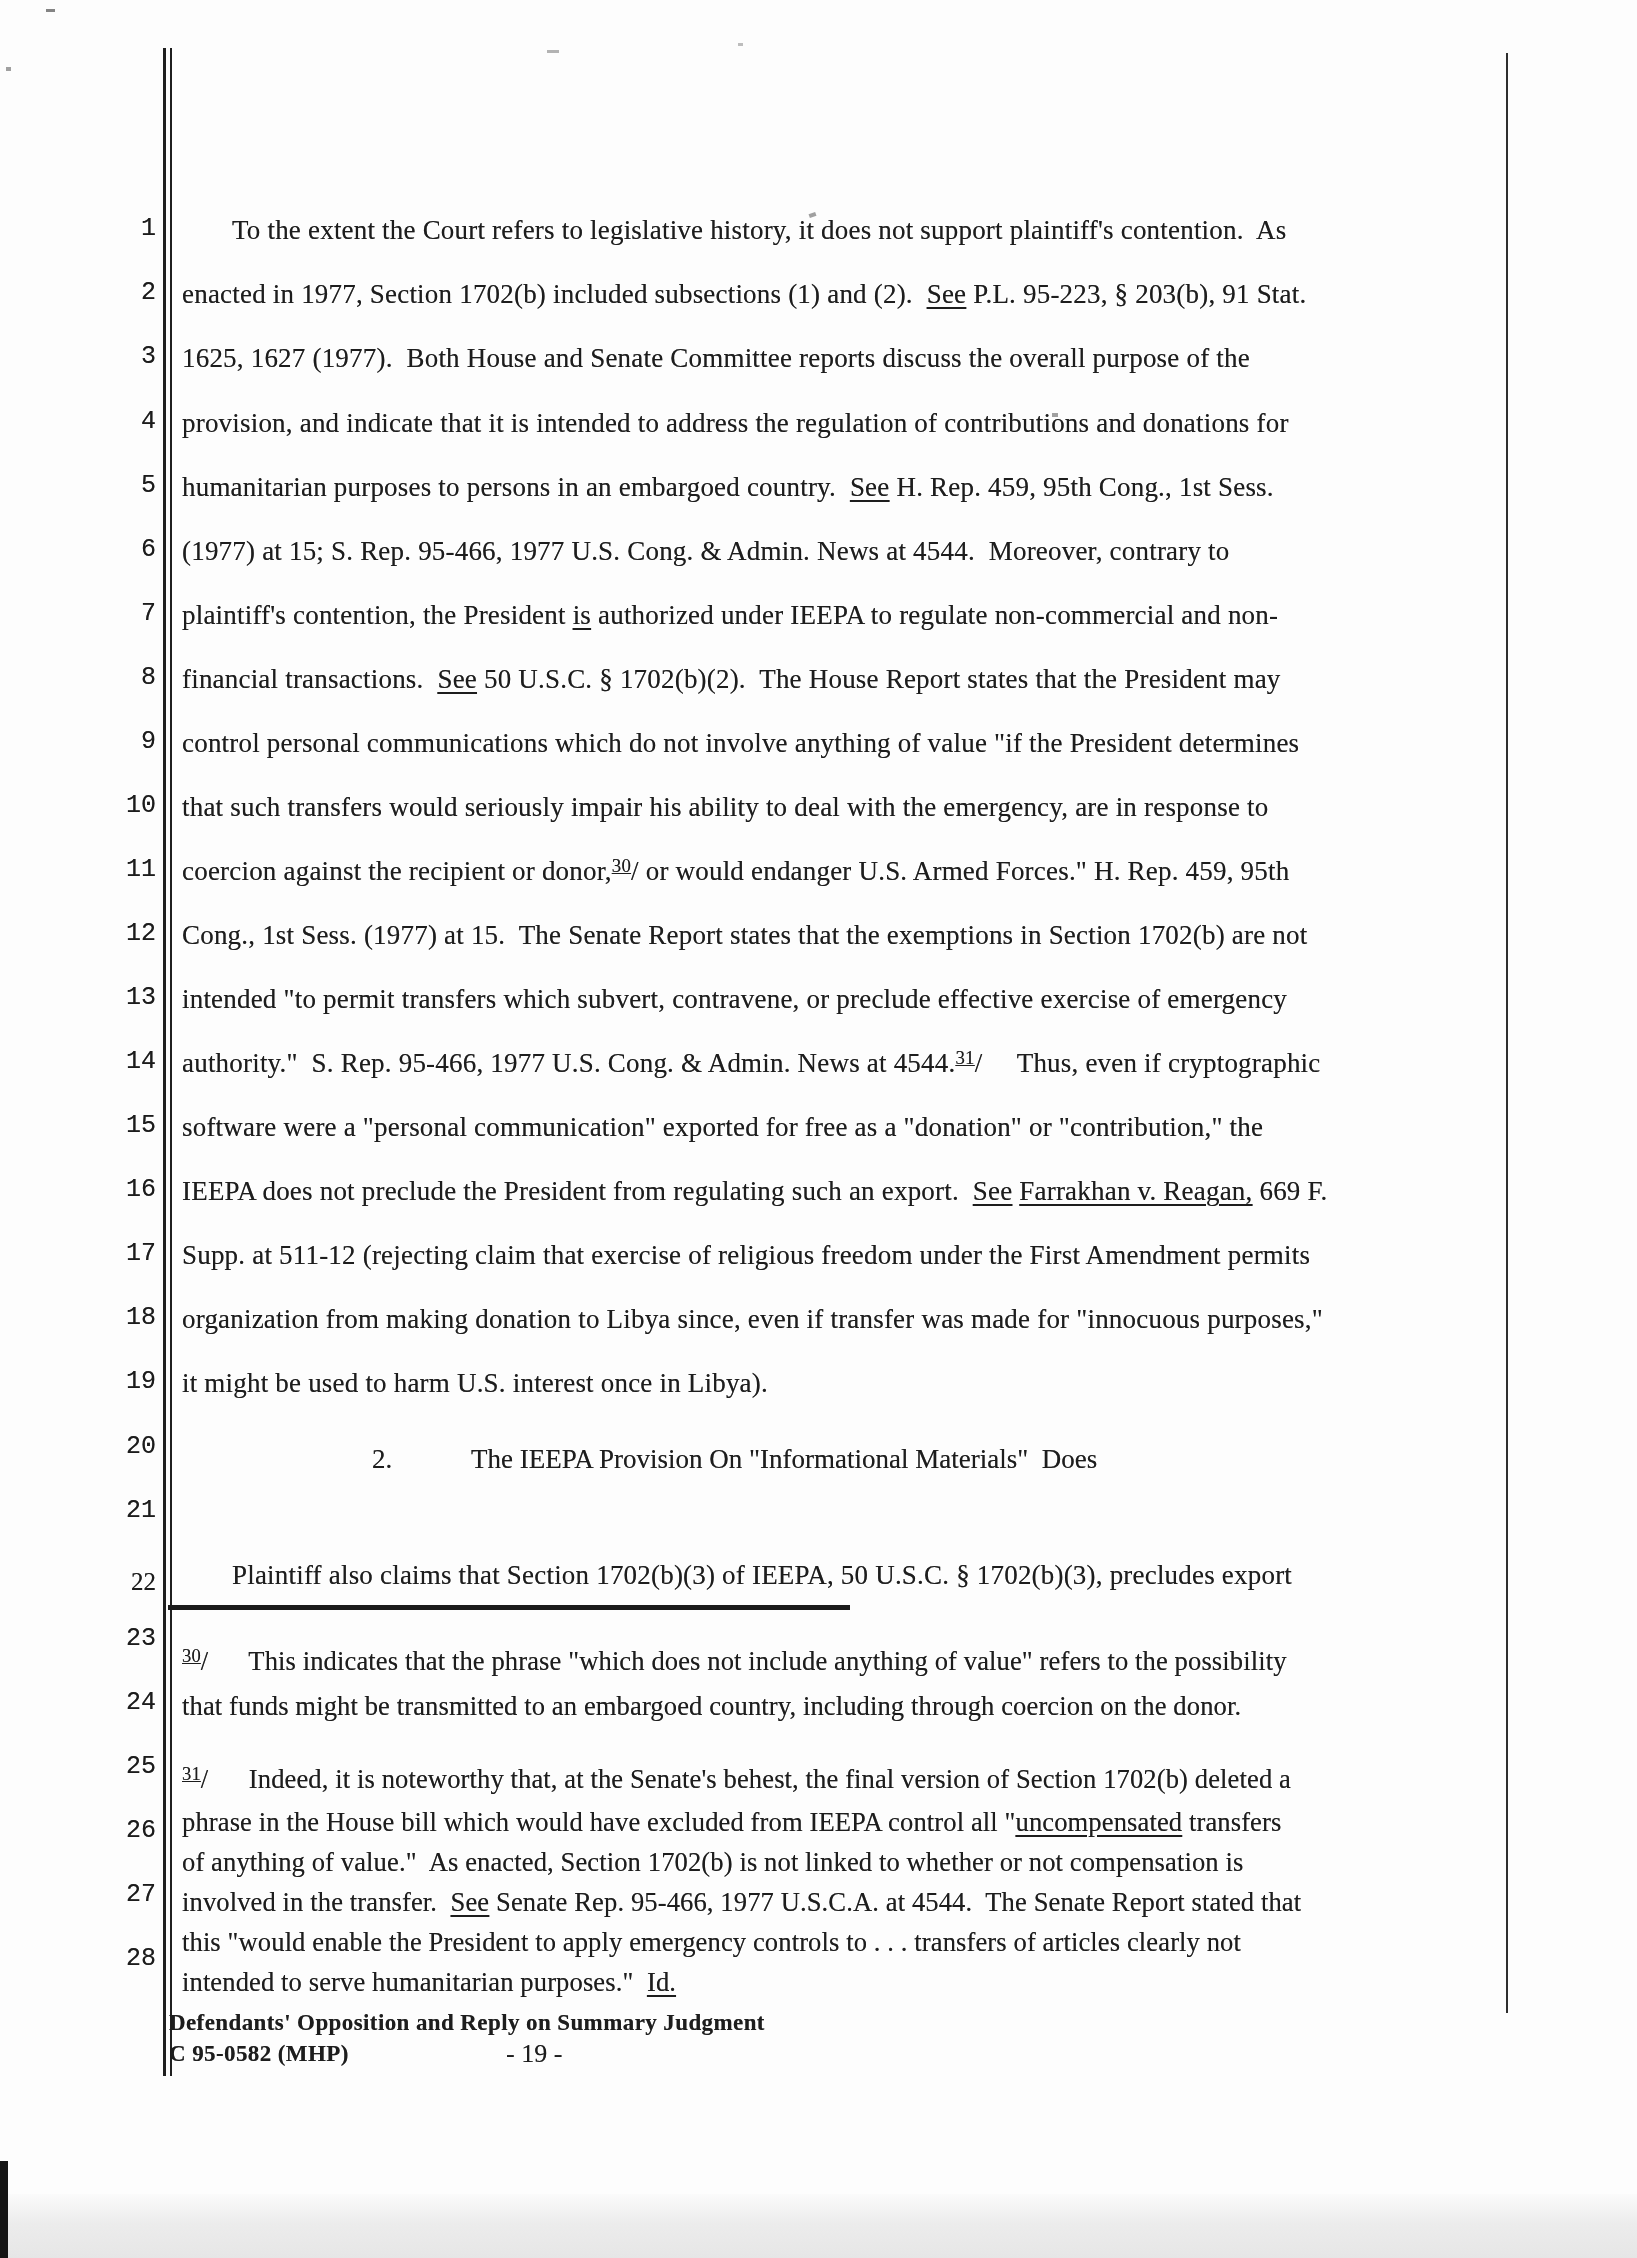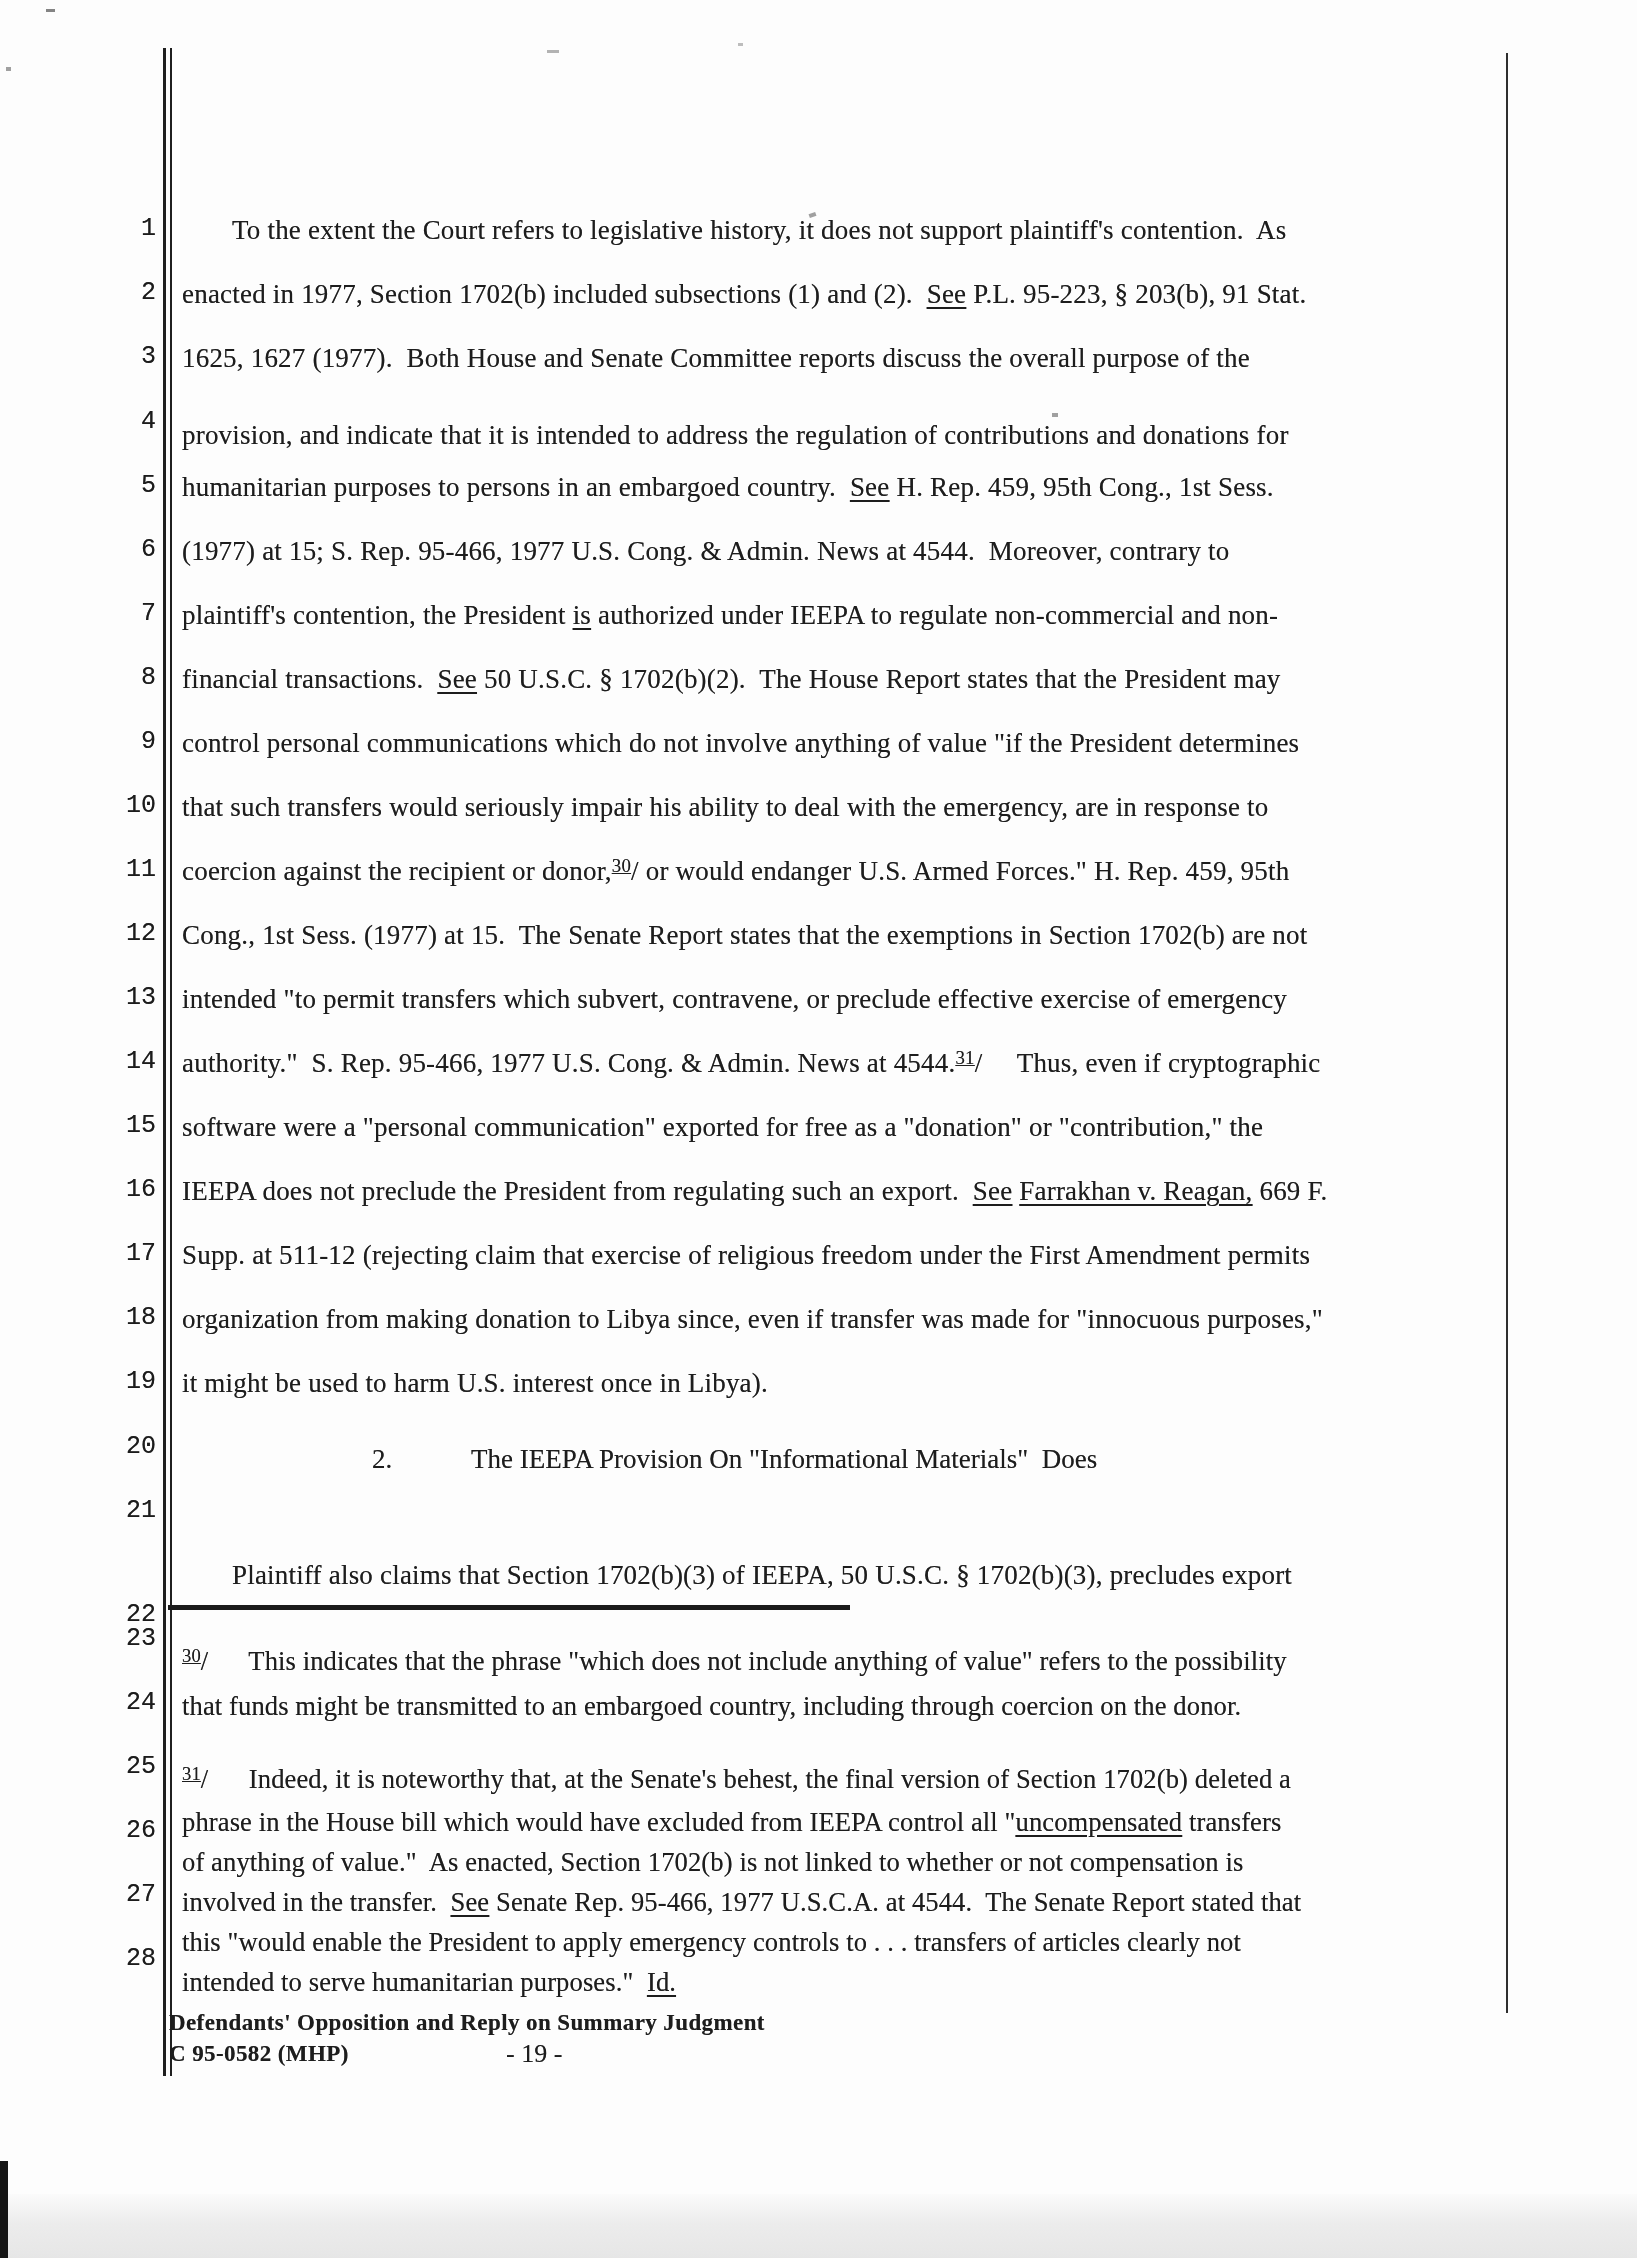--- a/index.html
+++ b/index.html
@@ -47,39 +47,39 @@
       <div class="num" style="top: 919px;">12</div>
       <div class="num" style="top: 983px;">13</div>
       <div class="num" style="top: 1047px;">14</div>
       <div class="num" style="top: 1111px;">15</div>
       <div class="num" style="top: 1175px;">16</div>
       <div class="num" style="top: 1239px;">17</div>
       <div class="num" style="top: 1303px;">18</div>
       <div class="num" style="top: 1367px;">19</div>
       <div class="num" style="top: 1432px;">20</div>
       <div class="num" style="top: 1496px;">21</div>
-      <div class="num" style="top: 1600px;">22</div>
+      <div class="num" style="top: 1568px; font-family: Liberation Serif, serif;">22</div>
       <div class="num" style="top: 1624px;">23</div>
       <div class="num" style="top: 1688px;">24</div>
       <div class="num" style="top: 1752px;">25</div>
       <div class="num" style="top: 1816px;">26</div>
       <div class="num" style="top: 1880px;">27</div>
       <div class="num" style="top: 1944px;">28</div>
     </div>
 
   <div class="vrule" style="left:163px;top:48px;width:2.9px;height:2028px;"></div>
   <div class="vrule" style="left:170px;top:48px;width:1.9px;height:2028px;"></div>
 
   <div class="vrule" style="left:1506px;top:53px;width:1.9px;height:1960px;background:#2e2e2e;"></div>
 
   <div>
       <div class="tline indent" style="top: 214px;"><span>To the extent the Court refers to legislative history, it does not support plaintiff's contention.  As</span></div>
       <div class="tline" style="top: 278px;"><span>enacted in 1977, Section 1702(b) included subsections (1) and (2).  </span><span class="u">See</span><span> P.L. 95-223, § 203(b), 91 Stat.</span></div>
       <div class="tline" style="top: 342px;"><span>1625, 1627 (1977).  Both House and Senate Committee reports discuss the overall purpose of the</span></div>
-      <div class="tline" style="top: 407px; margin-top: 12px;"><span>provision, and indicate that it is intended to address the regulation of contributions and donations for</span></div>
+      <div class="tline" style="top: 407px;"><span>provision, and indicate that it is intended to address the regulation of contributions and donations for</span></div>
       <div class="tline" style="top: 471px;"><span>humanitarian purposes to persons in an embargoed country.  </span><span class="u">See</span><span> H. Rep. 459, 95th Cong., 1st Sess.</span></div>
       <div class="tline" style="top: 535px;"><span>(1977) at 15; S. Rep. 95-466, 1977 U.S. Cong. &amp; Admin. News at 4544.  Moreover, contrary to</span></div>
       <div class="tline" style="top: 599px;"><span>plaintiff's contention, the President </span><span class="u">is</span><span> authorized under IEEPA to regulate non-commercial and non-</span></div>
       <div class="tline" style="top: 663px;"><span>financial transactions.  </span><span class="u">See</span><span> 50 U.S.C. § 1702(b)(2).  The House Report states that the President may</span></div>
       <div class="tline" style="top: 727px;"><span>control personal communications which do not involve anything of value "if the President determines</span></div>
       <div class="tline" style="top: 791px;"><span>that such transfers would seriously impair his ability to deal with the emergency, are in response to</span></div>
       <div class="tline" style="top: 855px;"><span>coercion against the recipient or donor,</span><span class="fnref">30</span><span>/ or would endanger U.S. Armed Forces." H. Rep. 459, 95th</span></div>
       <div class="tline" style="top: 919px;"><span>Cong., 1st Sess. (1977) at 15.  The Senate Report states that the exemptions in Section 1702(b) are not</span></div>
       <div class="tline" style="top: 983px;"><span>intended "to permit transfers which subvert, contravene, or preclude effective exercise of emergency</span></div>
       <div class="tline" style="top: 1047px;"><span>authority."  S. Rep. 95-466, 1977 U.S. Cong. &amp; Admin. News at 4544.</span><span class="fnref">31</span><span>/     Thus, even if cryptographic</span></div>

